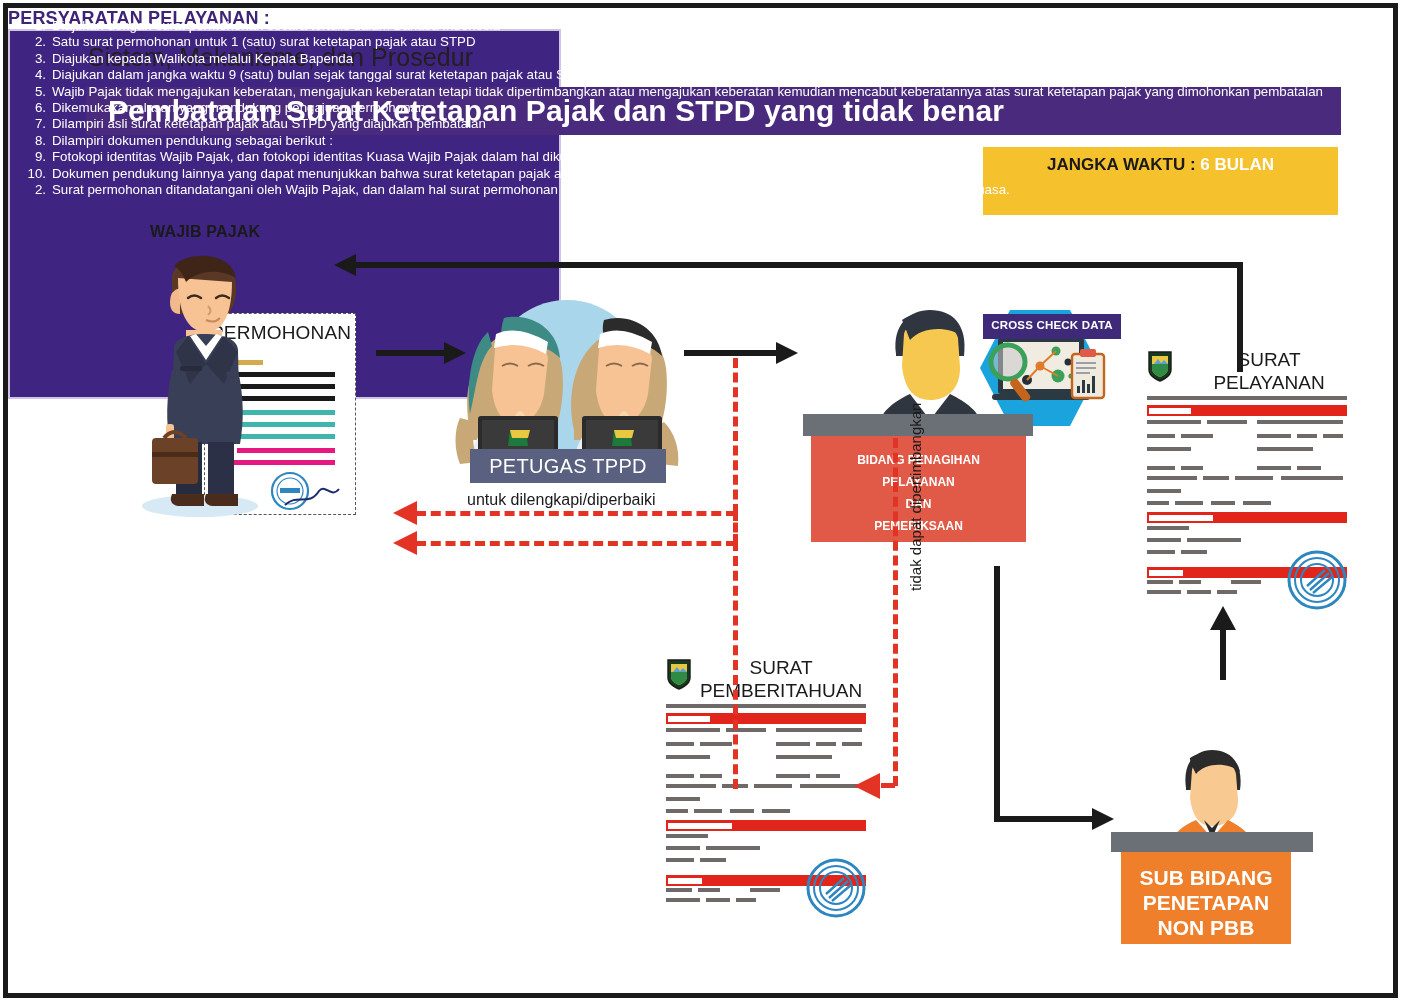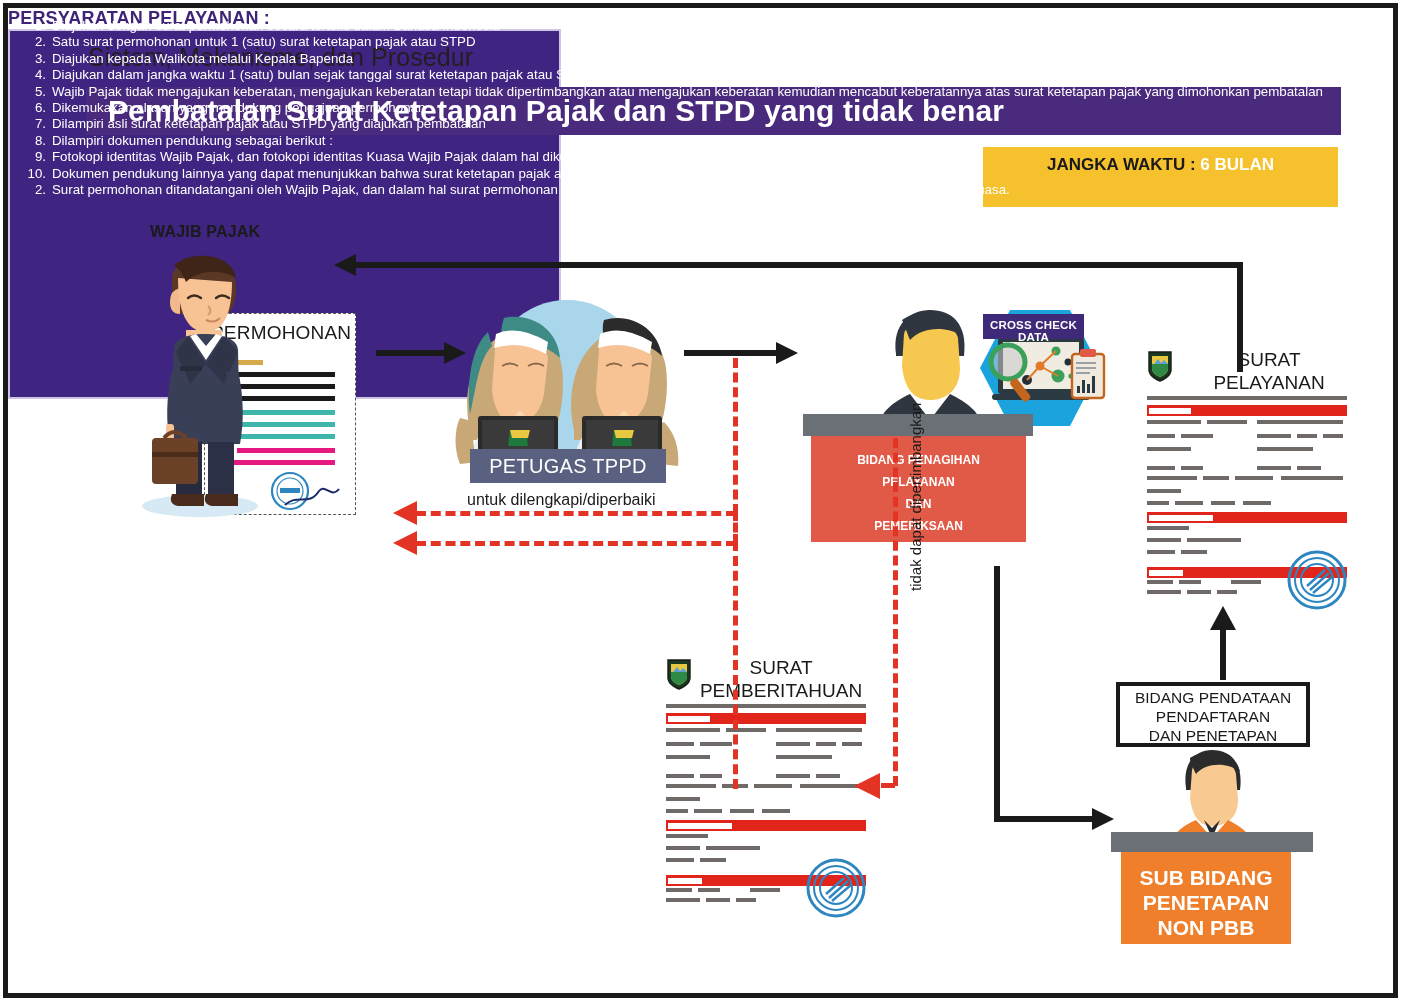--- a/index.html
+++ b/index.html
@@ -9,21 +9,21 @@
          border:5px solid #1a1a1a;box-sizing:border-box;background:#fff;}
   #stage{position:absolute;left:0;top:0;width:1385px;height:985px;}
 
   .abs{position:absolute;}
 
   
   #subtitle{left:80px;top:35px;font-size:25px;color:#231f20;letter-spacing:.1px;}
   #title-bar{left:78px;top:79px;width:1255px;height:48px;background:#4a2a7d;}
   #title-bar span{position:absolute;left:22px;top:7px;font-size:30px;font-weight:bold;color:#fff;
      letter-spacing:.1px;white-space:nowrap;}
-  #badge{left:975px;top:139px;width:355px;height:60px;background:#f5c12c;}
+  #badge{left:975px;top:139px;width:355px;height:68px;background:#f5c12c;}
   #badge .l1{position:absolute;left:0;top:8px;width:100%;text-align:center;font-size:17px;font-weight:bold;color:#1a1a1a;}
   #badge .l1 b{color:#fff;font-weight:bold;}
   #badge .l2{position:absolute;left:0;top:33px;width:100%;text-align:center;font-size:17px;font-weight:bold;color:#8c6a10;}
 
   
   .caplabel{font-size:16px;font-weight:bold;color:#1a1a1a;letter-spacing:.2px;}
 
   
   #req-title{left:45px;top:550px;font-size:18px;font-weight:bold;color:#3e2377;letter-spacing:.2px;}
   #req-box{left:45px;top:575px;width:553px;height:370px;background:#3f2481;border:2px solid #cfc4e4;box-sizing:border-box;}
@@ -47,21 +47,21 @@
 
   
   .deskbar{position:absolute;background:#6b7077;}
   .redblock{position:absolute;background:#e05a47;}
   .orangeblock{position:absolute;background:#ef7f2a;}
   .blockcap{position:absolute;left:0;width:100%;text-align:center;color:#fff;font-weight:bold;}
 
   #tppd-label{position:absolute;left:462px;top:441px;width:196px;height:34px;background:#5a607f;}
   #tppd-label span{position:absolute;left:0;top:6px;width:100%;text-align:center;color:#fff;font-size:20px;letter-spacing:.3px;}
 
-  #ccd{position:absolute;left:975px;top:306px;width:101px;height:25px;background:#3f2a7a;}
+  #ccd{position:absolute;left:975px;top:306px;width:138px;height:25px;background:#3f2a7a;}
   #ccd span{position:absolute;left:0;top:5px;width:100%;text-align:center;color:#fff;font-size:11.5px;font-weight:bold;letter-spacing:.2px;}
 
   #pendataan-box{position:absolute;left:1108px;top:674px;width:194px;height:65px;background:#fff;border:4px solid #1a1a1a;box-sizing:border-box;}
   #pendataan-box div{position:absolute;left:0;width:100%;text-align:center;font-size:15.5px;color:#1a1a1a;line-height:19px;top:4px;}
 
   #vert-note{position:absolute;left:899px;top:583px;width:200px;transform:rotate(-90deg);transform-origin:0 0;
      font-size:15px;color:#1a1a1a;white-space:nowrap;}
   #perbaiki-note{position:absolute;left:459px;top:483px;font-size:16px;color:#1a1a1a;}
   #permohonan-label{position:absolute;left:203px;top:314px;font-size:19px;color:#1a1a1a;letter-spacing:.2px;}
 </style>
@@ -346,27 +346,20 @@
     <div class="bar-grey" style="left:46px;top:242px;width:24px;height:3.5px;"></div>
     <div class="bar-grey" style="left:76px;top:242px;width:20px;height:3.5px;"></div>
     <svg class="stamp" style="left:144px;top:200px;" viewBox="0 0 64 64">
       <circle cx="32" cy="32" r="28" fill="none" stroke="#2e86c1" stroke-width="3"></circle>
       <circle cx="32" cy="32" r="22" fill="none" stroke="#2e86c1" stroke-width="2"></circle>
       <circle cx="32" cy="32" r="16" fill="none" stroke="#2e86c1" stroke-width="2"></circle>
       <path d="M22 38 L40 22 M25 42 L44 25 M28 45 L47 29" stroke="#2e86c1" stroke-width="2.4"></path>
     </svg>
   </div>
 
-  <div id="pendataan-box">
-    <div style="top:2px;">
-      <span>BIDANG PENDATAAN</span><br>
-      <span>PENDAFTARAN</span><br>
-      <span>DAN PENETAPAN</span>
-    </div>
-  </div>
 
   <svg class="abs" style="left:1156px;top:740px;" width="96" height="90" viewBox="0 0 96 90">
     <path d="M22 40 C18 12,34 2,48 2 C64 2,80 12,76 42 L22 42Z" fill="#2b2b2b"></path>
     <path d="M28 22 C30 8,68 6,72 26 L74 52 C74 70,62 78,48 78 C34 78,28 66,26 50Z" fill="#f9c992"></path>
     <path d="M26 10 C40 0,72 2,76 24 C64 14,42 14,32 26 C28 18,26 14,26 10Z" fill="#2b2b2b"></path>
     <path d="M34 74 L48 90 L34 90Z" fill="#ffffff"></path>
     <path d="M62 74 L48 90 L64 90Z" fill="#ffffff"></path>
     <path d="M32 72 C18 78,10 86,10 90 L86 90 C86 86,76 78,64 72 L48 90Z" fill="#ef7f2a"></path>
     <path d="M40 72 L48 90 L56 72 L48 80Z" fill="#2b2b2b"></path>
   </svg>
@@ -411,21 +404,21 @@
   <div class="tri" style="left:846px;top:765px;border-top:13px solid transparent;border-bottom:13px solid transparent;border-right:26px solid #e23325;"></div>
 
   <div id="vert-note">tidak dapat dipertimbangkan</div>
 
   <div id="req-title">PERSYARATAN PELAYANAN :</div>
   <div id="req-box">
     <ul id="req-list">
           <li><span class="num">1.</span><span>Diajukan dengan surat permohonan secara tertulis dalam Bahasa Indonesia</span></li>
           <li><span class="num">2.</span><span>Satu surat permohonan untuk 1 (satu) surat ketetapan pajak atau STPD</span></li>
           <li><span class="num">3.</span><span>Diajukan kepada Walikota melalui Kepala Bapenda</span></li>
-          <li><span class="num">4.</span><span>Diajukan dalam jangka waktu 1 (satu) bulan sejak tanggal surat ketetapan pajak atau STPD, kecuali Wajib Pajak dapat menunjukkan bahwa waktu tersebut tidak dapat dipenuhi karena keadaan diluar kekuasaannya</span></li>
+          <li><span class="num">4.</span><span>Diajukan dalam jangka waktu 9 (satu) bulan sejak tanggal surat ketetapan pajak atau STPD, kecuali Wajib Pajak dapat menunjukkan bahwa waktu tersebut tidak dapat dipenuhi karena keadaan diluar kekuasaannya</span></li>
           <li><span class="num">5.</span><span>Wajib Pajak tidak mengajukan keberatan, mengajukan keberatan tetapi tidak dipertimbangkan atau mengajukan keberatan kemudian mencabut keberatannya atas surat ketetapan pajak yang dimohonkan pembatalan</span></li>
           <li><span class="num">6.</span><span>Dikemukakan alasan yang mendukung pengajuan permohonan</span></li>
           <li><span class="num">7.</span><span>Dilampiri asli surat ketetapan pajak atau STPD yang diajukan pembatalan</span></li>
           <li><span class="num">8.</span><span>Dilampiri dokumen pendukung sebagai berikut :</span></li>
           <li><span class="num">9.</span><span>Fotokopi identitas Wajib Pajak, dan fotokopi identitas Kuasa Wajib Pajak dalam hal dikuasakan.</span></li>
           <li><span class="num">10.</span><span>Dokumen pendukung lainnya yang dapat menunjukkan bahwa surat ketetapan pajak atau STPD tidak benar.</span></li>
           <li><span class="num">2.</span><span>Surat permohonan ditandatangani oleh Wajib Pajak, dan dalam hal surat permohonan ditandatangani oleh bukan Wajib Pajak harus dilampiri dengan Surat Kuasa.</span></li>
         </ul>
   </div>
 

